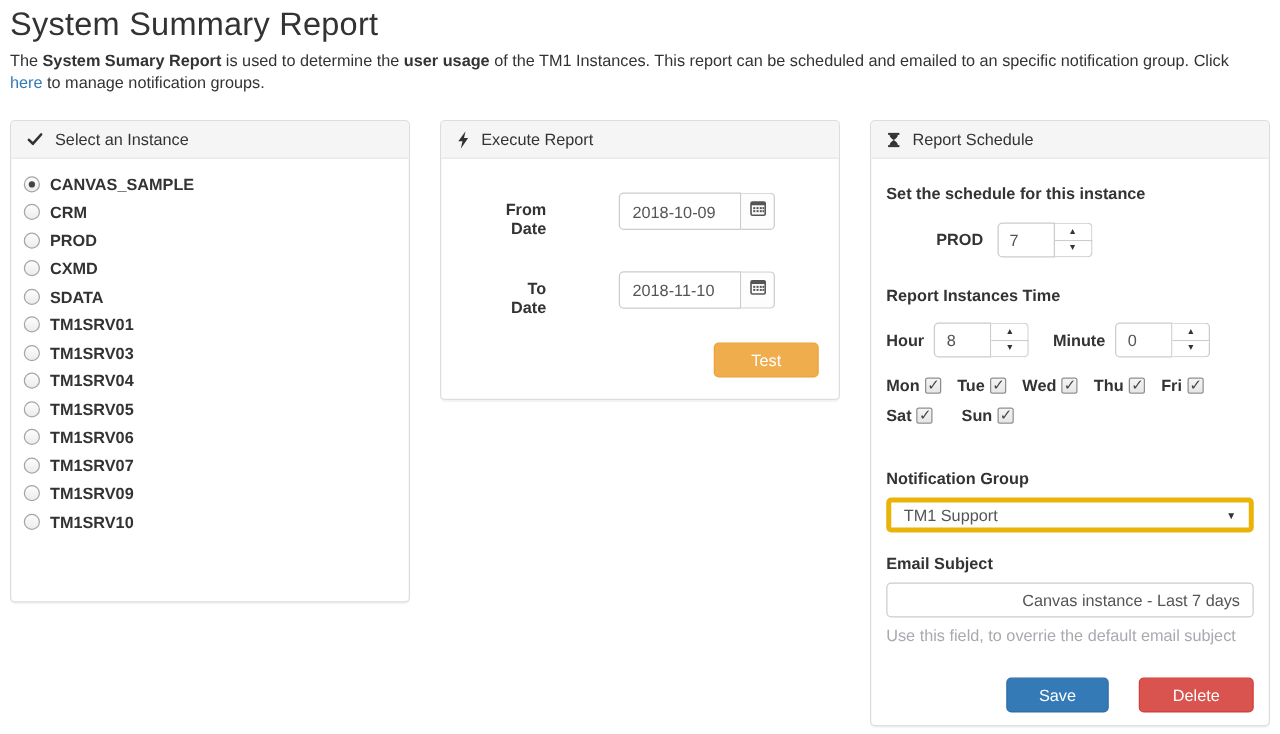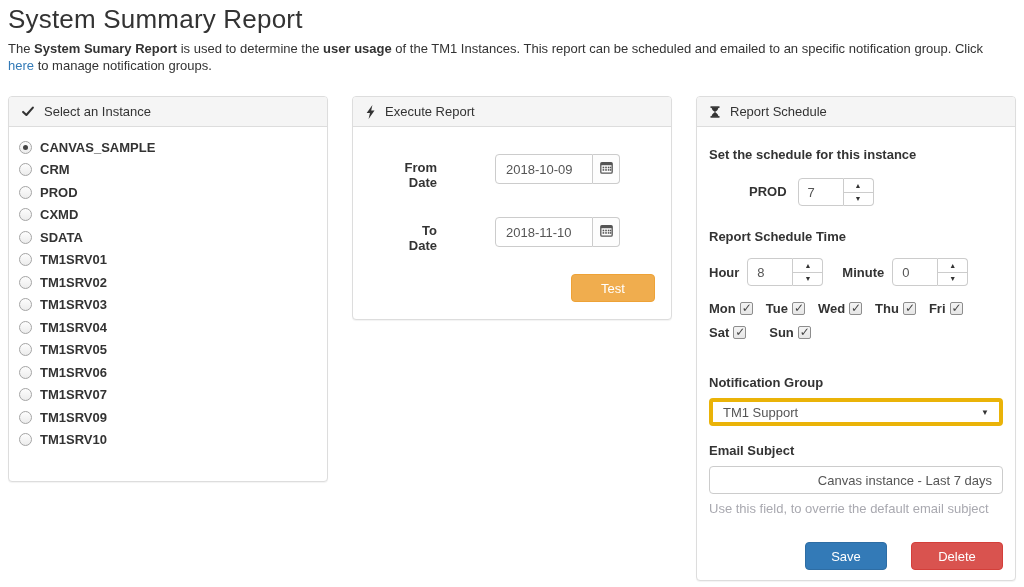--- a/index.html
+++ b/index.html
@@ -191,24 +191,20 @@
         <div class="instance-item">
           <span class="radio"></span>
           <span class="instance-label">SDATA</span>
         </div>
 
         <div class="instance-item">
           <span class="radio"></span>
           <span class="instance-label">TM1SRV01</span>
         </div>
 
-        <div class="instance-item">
-          <span class="radio"></span>
-          <span class="instance-label">TM1SRV02</span>
-        </div>
 
         <div class="instance-item">
           <span class="radio"></span>
           <span class="instance-label">TM1SRV03</span>
         </div>
 
         <div class="instance-item">
           <span class="radio"></span>
           <span class="instance-label">TM1SRV04</span>
         </div>
@@ -318,21 +314,21 @@
         <span class="bold-label">PROD</span>
         <div class="spinner">
           <input class="spin-input" type="text" value="7" style="">
           <div class="spin-btns">
             <div class="spin-up">▲</div>
             <div class="spin-down">▼</div>
           </div>
         </div>
       </div>
 
-      <div class="bold-label time-title">Report Schedule Time</div>
+      <div class="bold-label time-title">Report Instances Time</div>
 
       <div class="time-row">
         <span class="bold-label">Hour</span>
         <div class="spinner">
           <input class="spin-input" type="text" value="8" style="">
           <div class="spin-btns">
             <div class="spin-up">▲</div>
             <div class="spin-down">▼</div>
           </div>
         </div>

